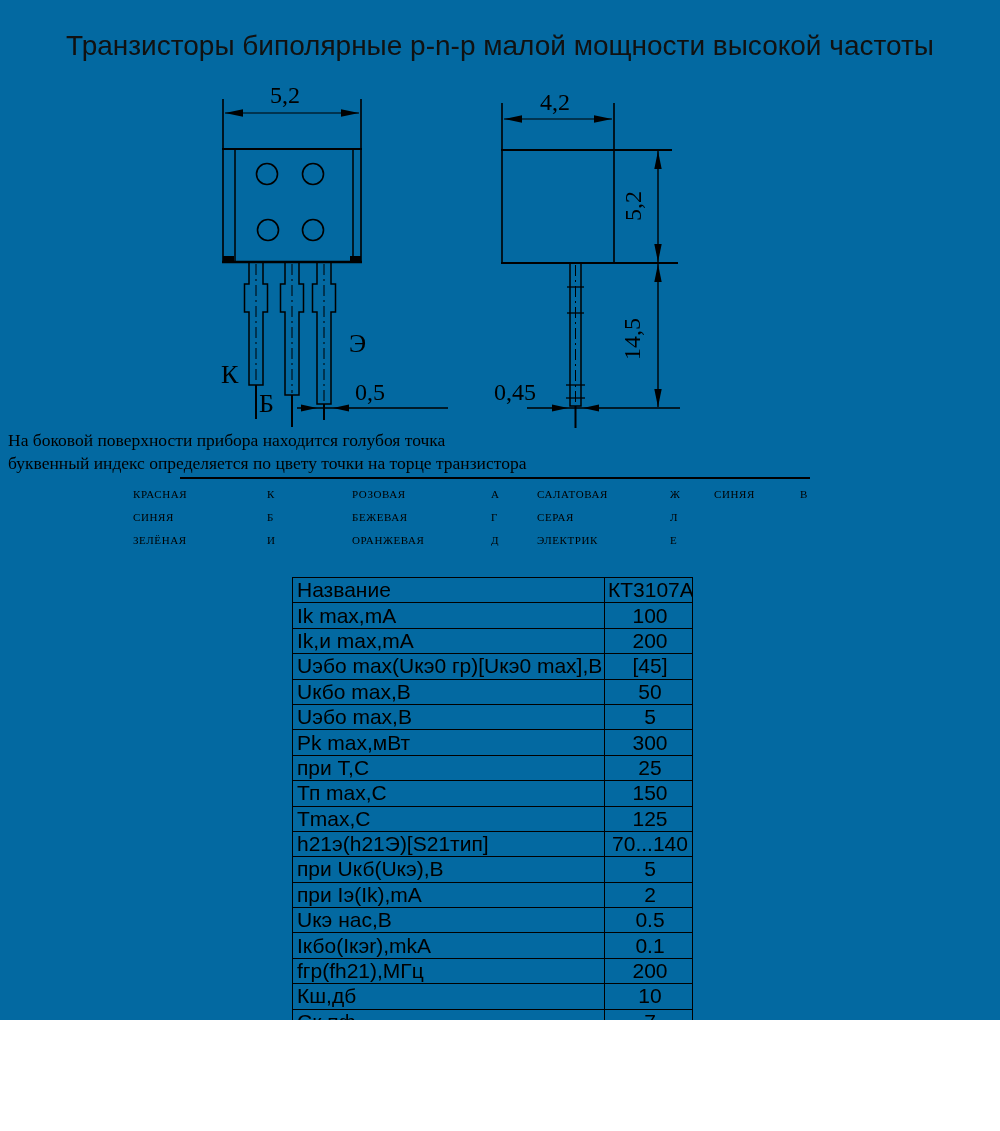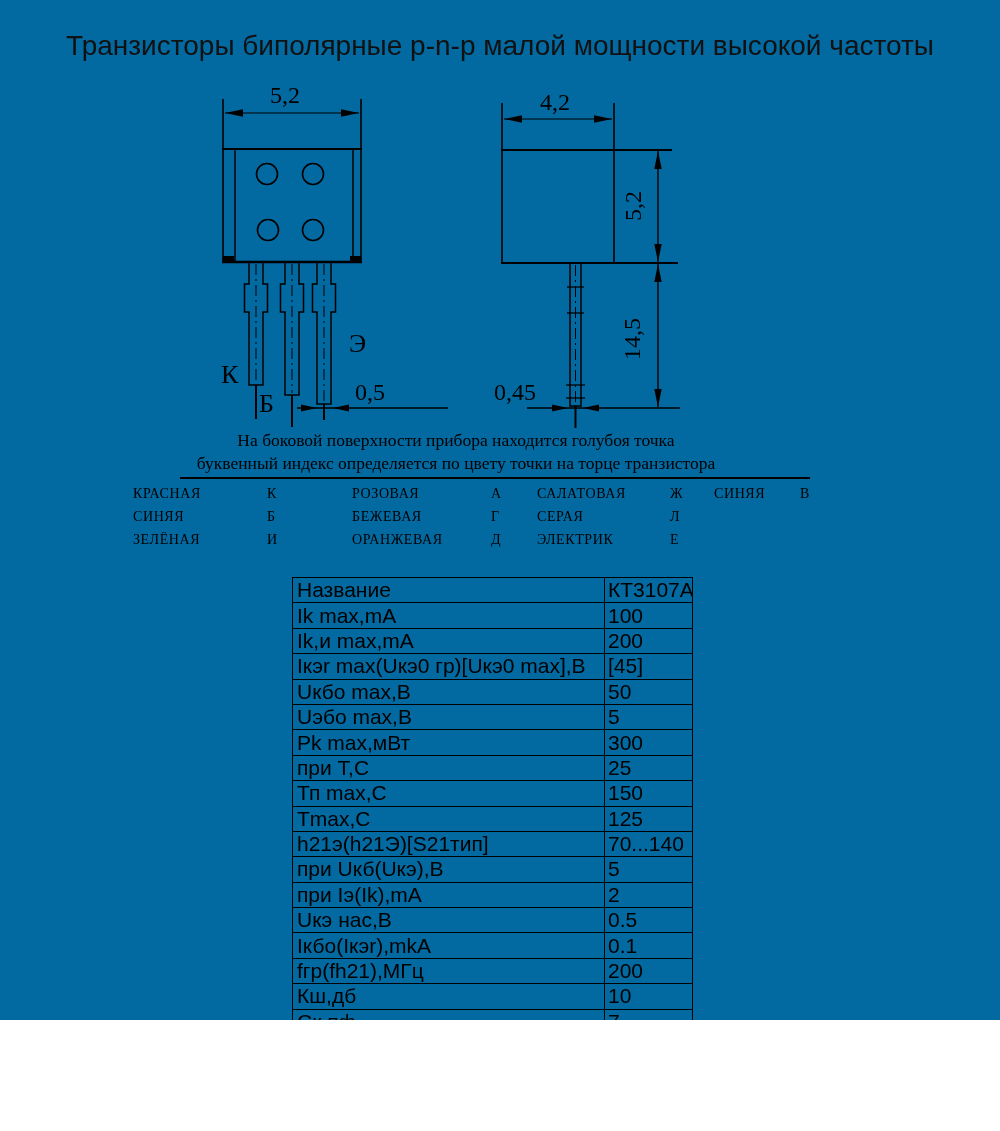--- a/index.html
+++ b/index.html
@@ -4,34 +4,34 @@
 <style>
   html,body{margin:0;padding:0;background:#fff;}
   .page{position:relative;width:1000px;height:1020px;background:#0369a1;overflow:hidden;
         font-family:"Liberation Sans",sans-serif;color:#000;}
   .title{position:absolute;top:30px;left:0;width:1000px;text-align:center;
          font-size:28px;letter-spacing:0px;color:#111;}
   .drawing-svg{position:absolute;top:0;left:0;}
   .drawing-svg text{font-family:"Liberation Serif",serif;fill:#000;}
   .dim-label{font-size:24px;}
   .pin-label{font-size:26px;}
-  .notes{position:absolute;top:429px;left:0;width:912px;text-align:center;
-         font-family:"Liberation Serif",serif;font-size:17.5px;line-height:23px;color:#000;}
+  .notes{position:absolute;top:429px;left:0;width:912px;
+         font-family:"Liberation Serif",serif;font-size:17.5px;line-height:23px;color:#000;padding-left:8px;}
   .rule{position:absolute;top:477px;left:180px;width:630px;border-top:2px solid #000;}
   .colortable{position:absolute;top:482px;left:133px;
-              font-family:"Liberation Serif",serif;font-size:14px;letter-spacing:0.6px;}
+              font-family:"Liberation Serif",serif;font-size:11px;letter-spacing:0.6px;}
   .colorrow{display:grid;grid-template-columns:134px 85px 139px 46px 133px 44px 86px 100px;
             height:23px;align-items:center;}
   .paramtable{position:absolute;top:577px;left:292px;border-collapse:collapse;
               table-layout:fixed;width:400px;}
   .paramtable td{border:1.6px solid #000;height:25.4px;box-sizing:border-box;
                  padding:0 0 0 4px;font-size:21px;line-height:22px;
                  white-space:nowrap;overflow:hidden;vertical-align:middle;}
   .paramtable td.val{padding-left:3px;}
-  .c1{width:312px;} .c2{width:88px;}
+  .c1{width:312px;} .c2{width:88px;text-align:center;}
 </style>
 </head>
 <body>
 
 <div class="page">
 
   <div class="title">Транзисторы биполярные p-n-p малой мощности высокой частоты</div>
 
   <svg class="drawing-svg" width="1000" height="472" viewBox="0 0 1000 472">
 
@@ -164,21 +164,21 @@
       </tr>
       <tr>
           <td class="c1">Ik max,mA</td>
           <td class="c2 val">100</td>
         </tr>
       <tr>
           <td class="c1">Ik,и max,mA</td>
           <td class="c2 val">200</td>
         </tr>
       <tr>
-          <td class="c1">Iкэr max(Uкэ0 гр)[Uкэ0 max],В</td>
+          <td class="c1">Uэбо max(Uкэ0 гр)[Uкэ0 max],В</td>
           <td class="c2 val">[45]</td>
         </tr>
       <tr>
           <td class="c1">Uкбо max,В</td>
           <td class="c2 val">50</td>
         </tr>
       <tr>
           <td class="c1">Uэбо max,В</td>
           <td class="c2 val">5</td>
         </tr>

